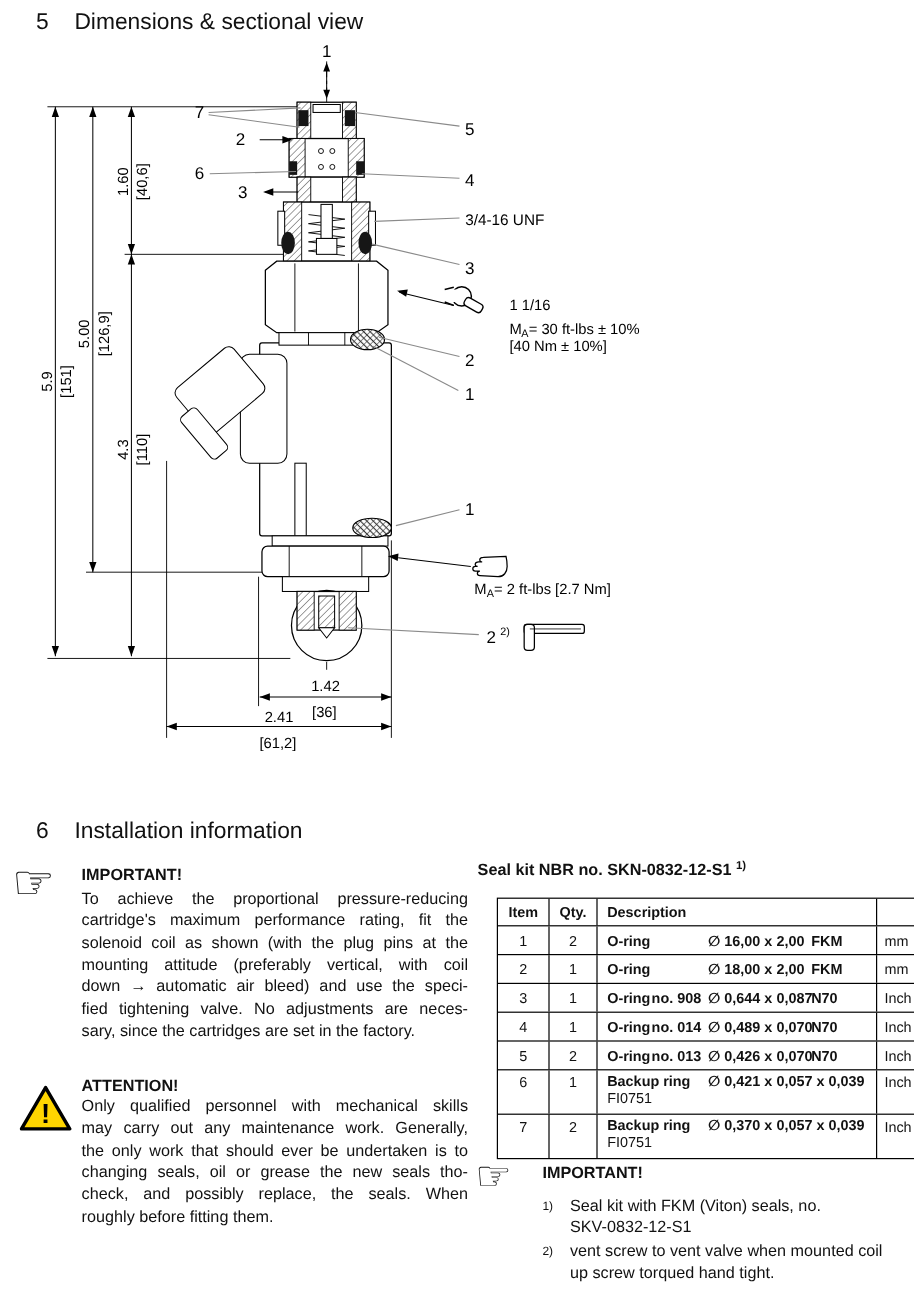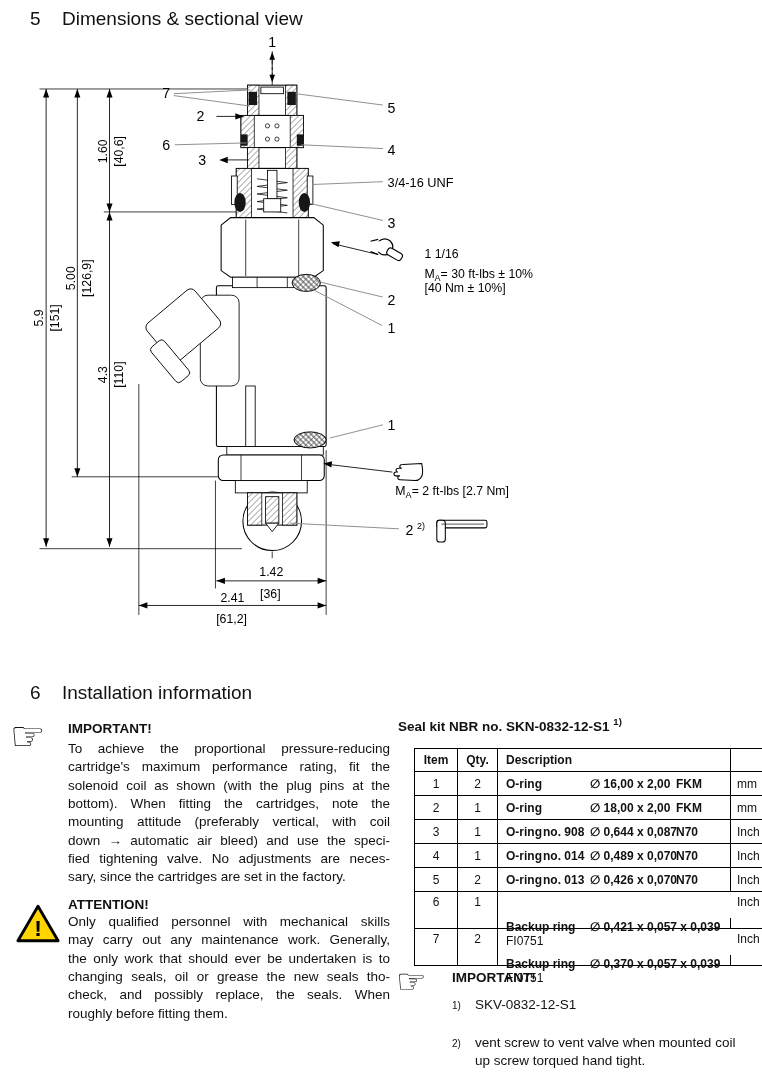--- a/index.html
+++ b/index.html
@@ -23,21 +23,21 @@
   .trow.hdr{height:22px;font-weight:bold;}
   .trow.tall{height:36px;}
   .cell{border-right:1px solid #000;display:flex;align-items:center;box-sizing:border-box;}
   .cell:last-child{border-right:none;}
   .c-item{width:43px;justify-content:center;}
   .c-qty{width:40px;justify-content:center;}
   .c-desc{width:233px;padding-left:8px;flex-direction:column;align-items:stretch;justify-content:center;}
   .c-unit{width:39px;padding-left:6px;}
   .dgrid{display:grid;grid-template-columns:37px 47px 86px auto;align-items:baseline;white-space:nowrap;font-weight:bold;}
   .tall .c-item,.tall .c-qty,.tall .c-unit{align-items:flex-start;padding-top:3px;}
-  .tall .c-desc{justify-content:flex-start;padding-top:2px;margin-top:26px;}
+  .tall .c-desc{justify-content:flex-start;padding-top:2px;}
   .tbl-title{left:398px;top:716px;font-size:13.5px;font-weight:bold;}
   .tbl-title sup{font-size:9.5px;}
   
   .fnote{display:flex;font-size:13.5px;line-height:17.5px;width:300px;}
   .fn-sup{width:23px;flex:0 0 23px;font-size:10px;padding-top:1px;}
   
   .dwg text{fill:#000;}
   .co{font-size:15px;text-anchor:middle;}
   .dim{font-size:13px;text-anchor:middle;}
   .lbl{font-size:13px;}
@@ -268,21 +268,20 @@
   <span class="sec-num">6</span>
   <span>Installation information</span>
 </div>
 
 <div class="abs manicule" style="left:10px;top:716px;">☞</div>
 <div class="abs h-bold" style="left:68px;top:721px;">IMPORTANT!</div>
 <div class="abs body-lines" style="left:68px;top:740px;">
   <div class="jl">To achieve the proportional pressure-reducing</div>
   <div class="jl">cartridge's maximum performance rating, fit the</div>
   <div class="jl">solenoid coil as shown (with the plug pins at the</div>
-  <div class="jl">bottom). When fitting the cartridges, note the</div>
   <div class="jl">mounting attitude (preferably vertical, with coil</div>
   <div class="jl">down → automatic air bleed) and use the speci-</div>
   <div class="jl">fied tightening valve. No adjustments are neces-</div>
   <div class="ll">sary, since the cartridges are set in the factory.</div>
 </div>
 
 <svg class="abs" style="left:16px;top:904px;" width="44" height="40" viewBox="0 0 46 41">
   <path d="M23 2 L44 38 L2 38 Z" fill="#ffd500" stroke="#000" stroke-width="3" stroke-linejoin="round"></path>
   <text x="23" y="33" font-size="24" font-weight="bold" text-anchor="middle" fill="#000">!</text>
 </svg>
@@ -407,20 +406,21 @@
     <div class="cell c-unit">Inch</div>
   </div>
     </div>
 </div>
 
 <div class="abs manicule small" style="left:396px;top:964px;">☞</div>
 <div class="abs h-bold" style="left:452px;top:970px;">IMPORTANT!</div>
 <div class="abs fnote" style="left:452px;top:996px;">
   <span class="fn-sup">1)</span>
   <span>
+    <div>Seal kit with FKM (Viton) seals, no.</div>
     <div>SKV-0832-12-S1</div>
   </span>
 </div>
 <div class="abs fnote" style="left:452px;top:1034px;">
   <span class="fn-sup">2)</span>
   <span>
     <div>vent screw to vent valve when mounted coil</div>
     <div>up screw torqued hand tight.</div>
   </span>
 </div>

